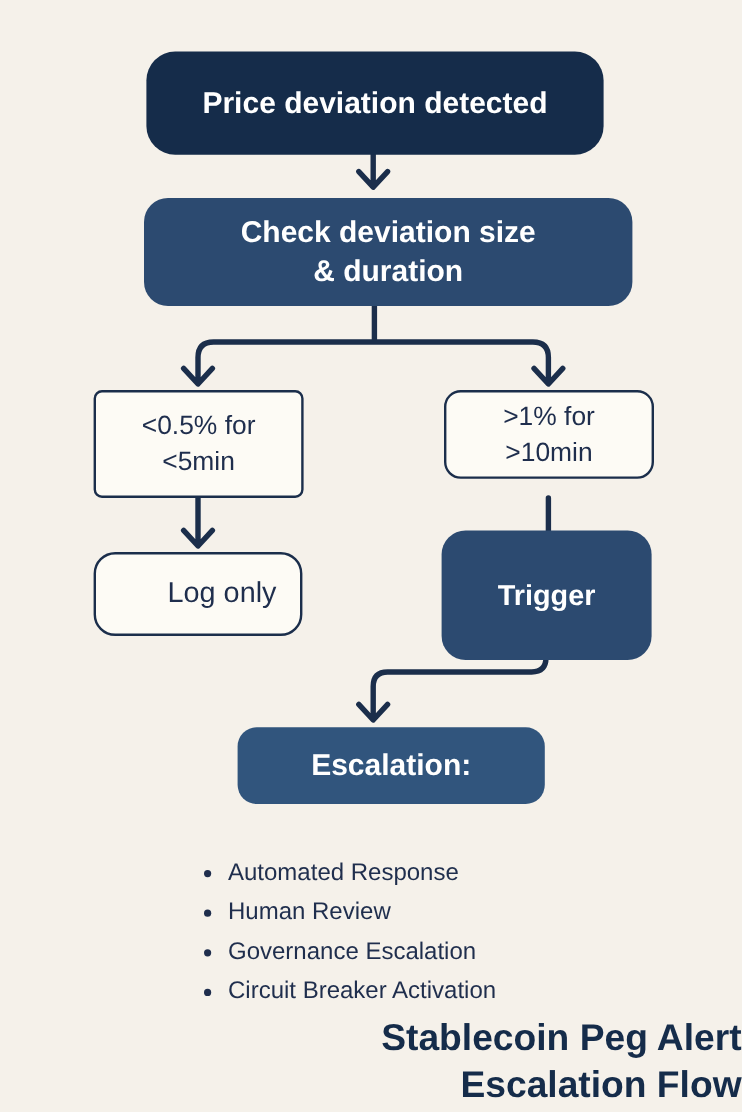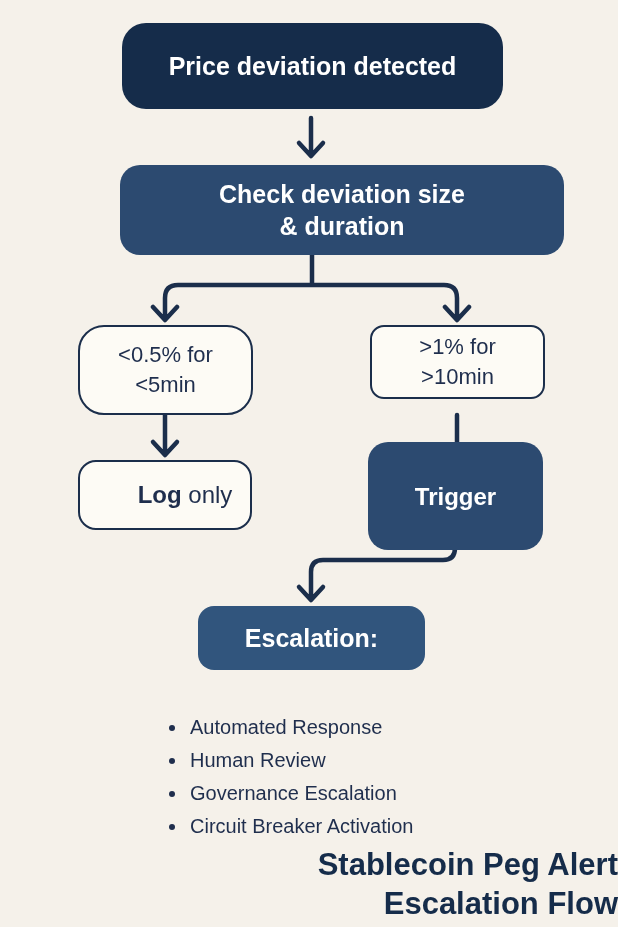--- a/index.html
+++ b/index.html
@@ -19,32 +19,32 @@
     position:relative;overflow:hidden;
     font-family:"Liberation Sans",sans-serif;
   }
   .connectors{position:absolute;left:0;top:0;width:618px;height:927px;}
   .connectors path{fill:none;stroke:var(--connector);stroke-width:4.5;stroke-linecap:round;stroke-linejoin:round;}
   .node{
     position:absolute;box-sizing:border-box;
     display:flex;flex-direction:column;align-items:center;justify-content:center;
     text-align:center;
   }
-  .node-start{left:122px;top:23px;width:381px;height:86px;background:var(--node-dark);
+  .node-start{left:122px;top:43px;width:381px;height:86px;background:var(--node-dark);
     border-radius:24px;color:var(--text-light);font-weight:700;font-size:25px;}
-  .node-check{left:120px;top:165px;width:444px;height:90px;background:var(--node-medium);
+  .node-check{left:120px;top:165px;width:407px;height:90px;background:var(--node-medium);
     border-radius:20px;color:var(--text-light);font-weight:700;font-size:25px;line-height:32px;}
   .node-light{background:var(--node-light-fill);border:2.5px solid var(--connector);color:var(--text-dark);}
-  .node-cond-left{left:78px;top:325px;width:175px;height:90px;border-radius:26px;font-size:22px;line-height:30px;font-weight:500;}
+  .node-cond-left{left:78px;top:325px;width:175px;height:90px;border-radius:7px;font-size:22px;line-height:30px;font-weight:500;}
   .node-cond-right{left:370px;top:325px;width:175px;height:74px;border-radius:14px;font-size:22px;line-height:30px;font-weight:500;}
   .node-log{left:78px;top:460px;width:174px;height:70px;border-radius:18px;font-size:24px;}
-  .node-log .bold{font-weight:700;margin-left:40px;}
+  .node-log .bold{font-weight:400;margin-left:40px;}
   .node-trigger{left:368px;top:442px;width:175px;height:108px;background:var(--node-medium);
     border-radius:20px;color:var(--text-light);font-weight:700;font-size:24px;line-height:31px;}
-  .node-escalation{left:198px;top:606px;width:227px;height:64px;background:var(--node-steel);
+  .node-escalation{left:198px;top:606px;width:256px;height:64px;background:var(--node-steel);
     border-radius:16px;color:var(--text-light);font-weight:700;font-size:25px;}
   .bullets{
     position:absolute;left:158px;top:711px;margin:0;padding:0 0 0 30px;
     font-size:20px;line-height:33px;color:var(--text-dark);
   }
   .bullets li{margin:0;padding-left:2px;}
   .title{
     position:absolute;left:0;right:0;top:845px;text-align:right;
     font-weight:700;font-size:31px;line-height:39px;color:var(--node-dark);
   }

